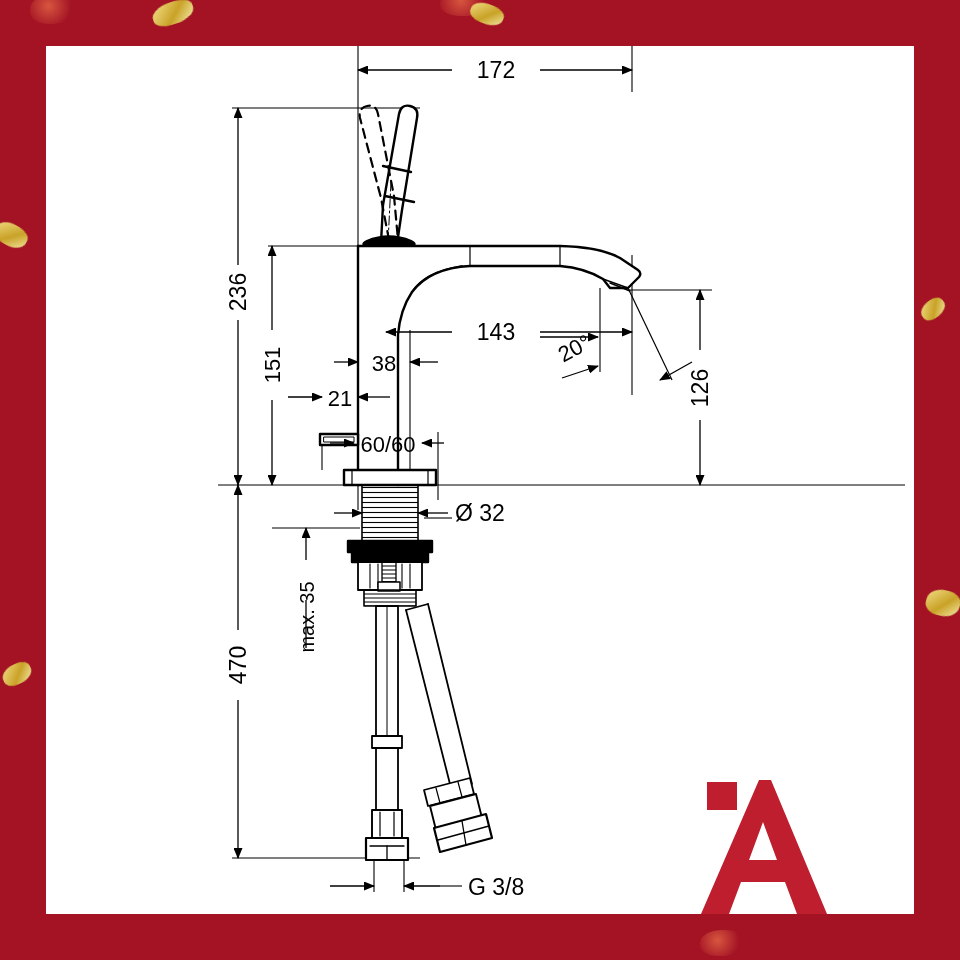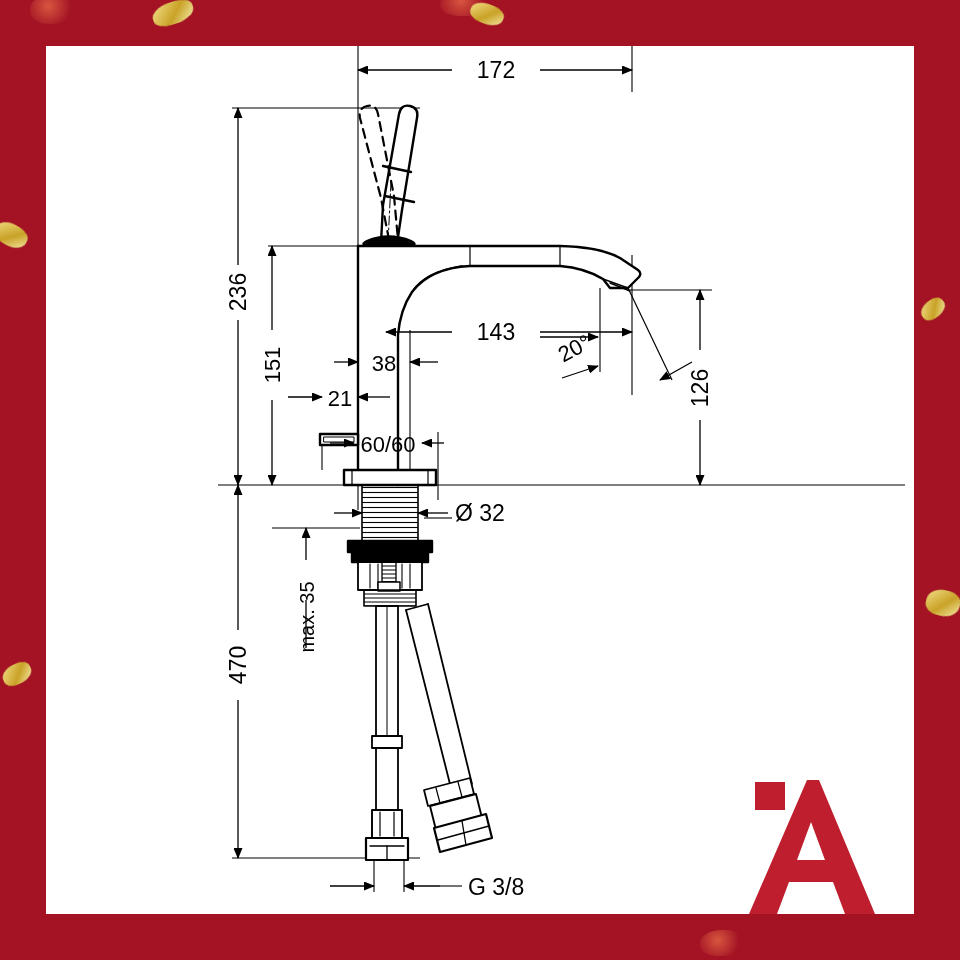--- a/index.html
+++ b/index.html
@@ -2,21 +2,21 @@
 <html><head>
 <meta charset="utf-8">
 <title>Faucet Technical Drawing</title>
 <style>
   html,body{margin:0;padding:0;}
   body{
     width:960px;height:960px;overflow:hidden;
     font-family:"Liberation Sans", sans-serif;
     background:#ffffff;
   }
-  #stage{position:relative;width:877px;height:960px;padding-left:48px;}
+  #stage{position:relative;width:877px;height:960px;}
 
   
   .frame-bg{
     position:absolute;left:0;top:0;width:960px;height:960px;
     background:#A31324;
   }
   .confetti{position:absolute;border-radius:50% 40% 50% 40%;filter:blur(0.4px);}
   .confetti.gold{background:linear-gradient(135deg,#f4e08a,#c9a227 55%,#f7efb0);}
   .confetti.dark{background:radial-gradient(circle at 40% 40%,#d8563f,#a31324 70%);}
 

